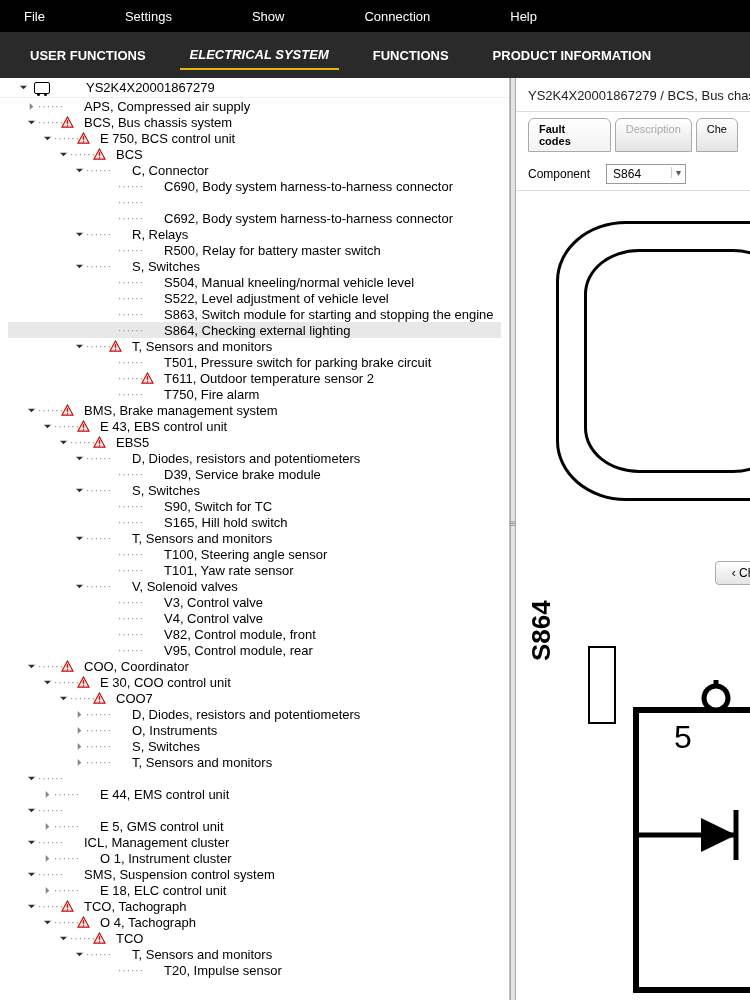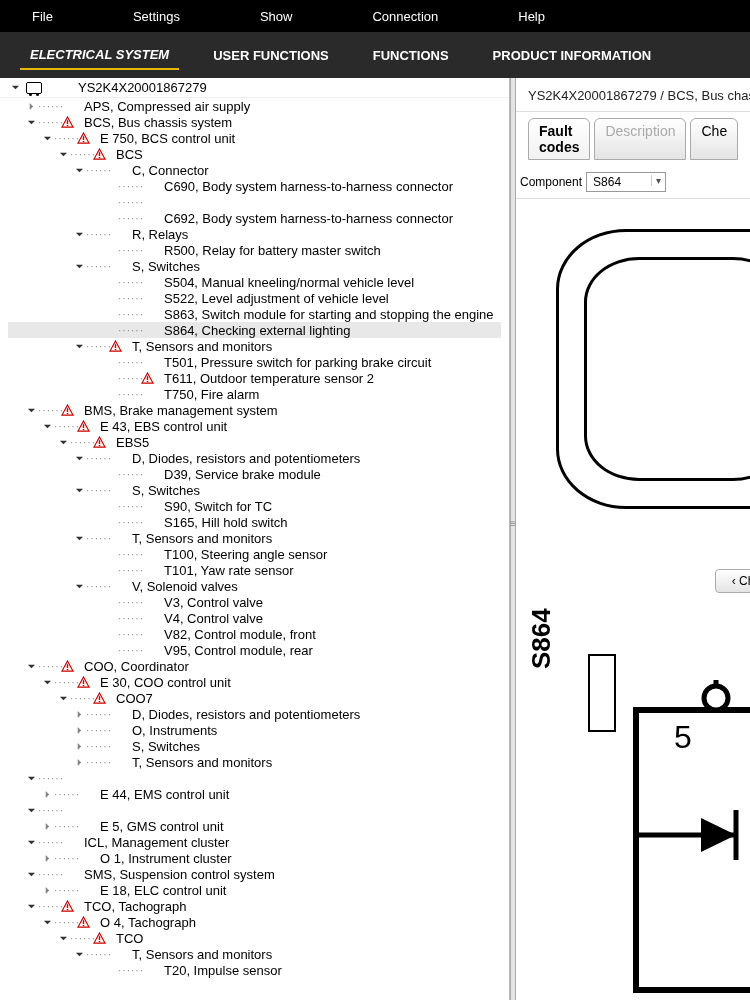--- a/index.html
+++ b/index.html
@@ -1,45 +1,45 @@
 <!DOCTYPE html>
 <html><head>
 <meta charset="utf-8">
 <style>
 * { margin: 0; padding: 0; box-sizing: border-box; font-family: "Segoe UI", Tahoma, sans-serif; }
 body { width: 750px; height: 1000px; overflow: hidden; background: #fff; }
-.menubar { background: #000; color: #fff; height: 32px; display: flex; align-items: center; padding: 0 32px; gap: 80px; font-size: 13px; }
+.menubar { background: #000; color: #fff; height: 32px; display: flex; align-items: center; padding: 0 24px; gap: 80px; font-size: 13px; }
 .menubar span { cursor: pointer; }
 .tabbar { background: #2a2a2a; height: 46px; display: flex; align-items: center; padding: 0 20px; gap: 24px; }
 .tab { color: #fff; font-size: 13px; font-weight: bold; padding: 6px 10px; cursor: pointer; }
 .tab.active { border-bottom: 2px solid #e6b800; font-style: italic; }
 .content { display: flex; height: calc(1000px - 32px - 46px); }
 .left { width: 510px; border-right: 1px solid #bbb; overflow-y: scroll; background: #fff; position: relative; }
 .right { flex: 1; background: #f5f5f5; overflow: hidden; display:flex; flex-direction:column; }
-.tree-root-row { display: flex; align-items: center; padding: 2px 8px; font-size: 13px; border-bottom:1px solid #eee; }
+.tree-root-row { display: flex; align-items: center; padding: 2px 16px; font-size: 13px; border-bottom:1px solid #eee; }
 .bus-icon { width: 16px; height: 12px; border: 1.5px solid #000; border-radius: 2px; margin: 0 8px 0 4px; position: relative; display:inline-block; }
 .bus-icon:before, .bus-icon:after { content:''; position:absolute; width:3px; height:3px; background:#000; border-radius:50%; bottom:-3px; }
 .bus-icon:before { left:2px; } .bus-icon:after { right:2px; }
 .tree { padding: 0 8px 20px 8px; font-size: 13px; }
 .row { display: flex; align-items: center; height: 16px; white-space: nowrap; padding:1px 0; }
 .row.selected { background: #e8e8e8; }
 .ind { display:inline-block; width: 16px; flex-shrink:0; }
 .toggle { width: 14px; height:14px; display:inline-flex; align-items:center; justify-content:center; cursor:pointer; flex-shrink:0; }
 .toggle svg { width:9px; height:9px; }
 .dots { width: 22px; color:#888; letter-spacing:1px; font-size:10px; flex-shrink:0; text-align:center; }
 .warn { width: 14px; height:14px; display:inline-flex; align-items:center; justify-content:center; margin-right:6px; flex-shrink:0; }
 .warn svg { width:13px; height:13px; }
 .spacer { width: 14px; margin-right:6px; display:inline-block; flex-shrink:0; }
 .label { padding-left: 4px; }
 .breadcrumb { padding: 10px 12px 8px 12px; font-size: 13px; color:#222; border-bottom:1px solid #ddd; background:#fff; white-space:nowrap; overflow:hidden; }
 .subtabs { display:flex; gap:4px; padding: 6px 12px; background:#fff; }
-.subtab { border:1px solid #aaa; border-radius:6px 6px 0 0; padding:4px 10px; font-size:14px; background:linear-gradient(#fff,#e4e4e4); cursor:pointer; }
+.subtab { border:1px solid #aaa; border-radius:6px 6px 0 0; padding:4px 10px; font-size:11px; background:linear-gradient(#fff,#e4e4e4); cursor:pointer; }
 .subtab.active { background:linear-gradient(#fff,#f2f2f2); font-weight:bold; }
 .subtab.disabled { color:#aaa;text-align:right; }
-.comp-row { display:flex; align-items:center; gap:4px; padding:6px 4px; font-size:12px; background:#fff; border-bottom:1px solid #ddd; }
+.comp-row { display:flex; align-items:center; gap:16px; padding:6px 12px; font-size:12px; background:#fff; border-bottom:1px solid #ddd; }
 .comp-select { border:1px solid #999; background:#fff; padding:2px 18px 2px 6px; font-size:12px; position:relative; min-width:80px; }
 .comp-select:after { content:'▾'; position:absolute; right:4px; top:2px; font-size:10px; color:#555; border-left:1px solid #ccc; padding-left:4px; }
 .diagram-area { flex:1; background:#fff; position:relative; overflow:hidden; }
 .switch-shape { position:absolute; top:30px; left:40px; width:260px; height:280px; border:3px solid #000; border-radius:70px 70px 70px 70px / 60px 60px 60px 60px; background:#fff; }
 .switch-inner { position:absolute; top:25px; left:25px; right:25px; bottom:25px; border:3px solid #000; border-radius:55px 55px 55px 55px / 45px 45px 45px 45px; }
 .check-btn { position:absolute; top:370px; right:-40px; border:1px solid #aaa; border-radius:4px; background:linear-gradient(#fff,#e4e4e4); padding:4px 16px; font-size:12px; }
 .schematic { position:absolute; bottom:0; left:60px; width:300px; height:320px; }
 .sch-label { position:absolute; top:470px; left:10px; font-size:26px; font-weight:bold; transform: rotate(-90deg); transform-origin:left top; }
 .sch-box-label { position:absolute; top:455px; left:72px; width:28px; height:78px; border:2px solid #000; }
 .left::-webkit-scrollbar { width:16px; }
@@ -53,22 +53,22 @@
 
 <div class="menubar">
   <span>File</span>
   <span>Settings</span>
   <span>Show</span>
   <span>Connection</span>
   <span>Help</span>
 </div>
 
 <div class="tabbar">
+  <div class="tab">USER FUNCTIONS</div>
   <div class="tab active">ELECTRICAL SYSTEM</div>
-  <div class="tab">USER FUNCTIONS</div>
   <div class="tab">FUNCTIONS</div>
   <div class="tab">PRODUCT INFORMATION</div>
 </div>
 
 <div class="content">
   <div class="left">
     <div class="tree-root-row">
       <span class="toggle">
           <svg viewBox="0 0 10 10">
             <path d="M1 3 L5 7 L9 3 Z" fill="#333"></path>

